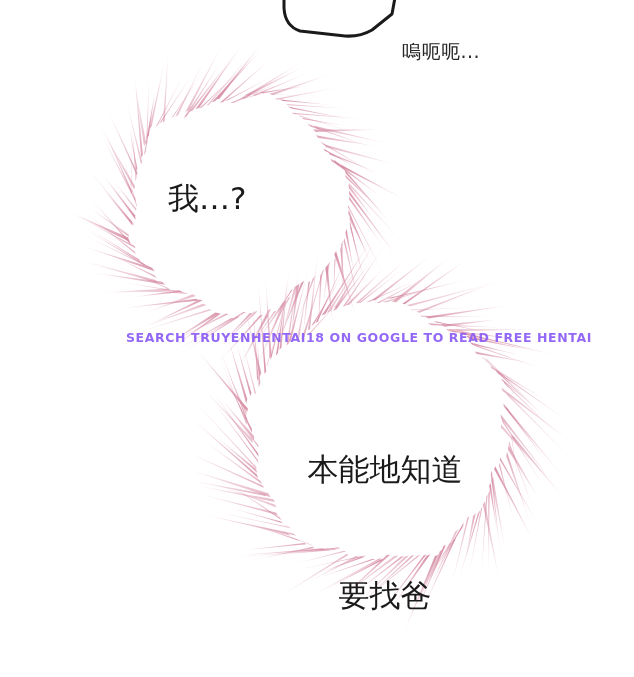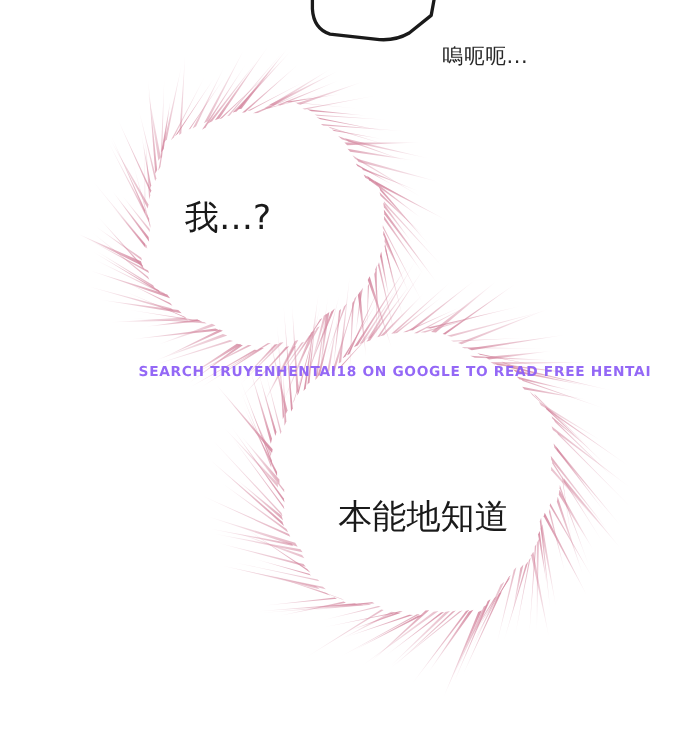--- a/index.html
+++ b/index.html
@@ -1705,18 +1705,19 @@
         <path d="M 501.07 427.59 L 548.61 480.50 L 500.90 424.27 Z" fill="url(#spikegrad1_139)" opacity="0.56" transform="rotate(0 378 432)"></path>
       </g>
     </svg>
 
   <div id="sfx-text" class="cjk">嗚呃呃...</div>
 
   <div id="bubble-one-text" class="cjk">我…?</div>
 
   <div id="bubble-two-text" class="cjk">
     <span class="line">本能地知道</span>
+    <span class="line">要找爸</span>
     
   </div>
 
   <div id="watermark">SEARCH TRUYENHENTAI18 ON GOOGLE TO READ FREE HENTAI</div>
 
 </div>
 
 </body></html>

